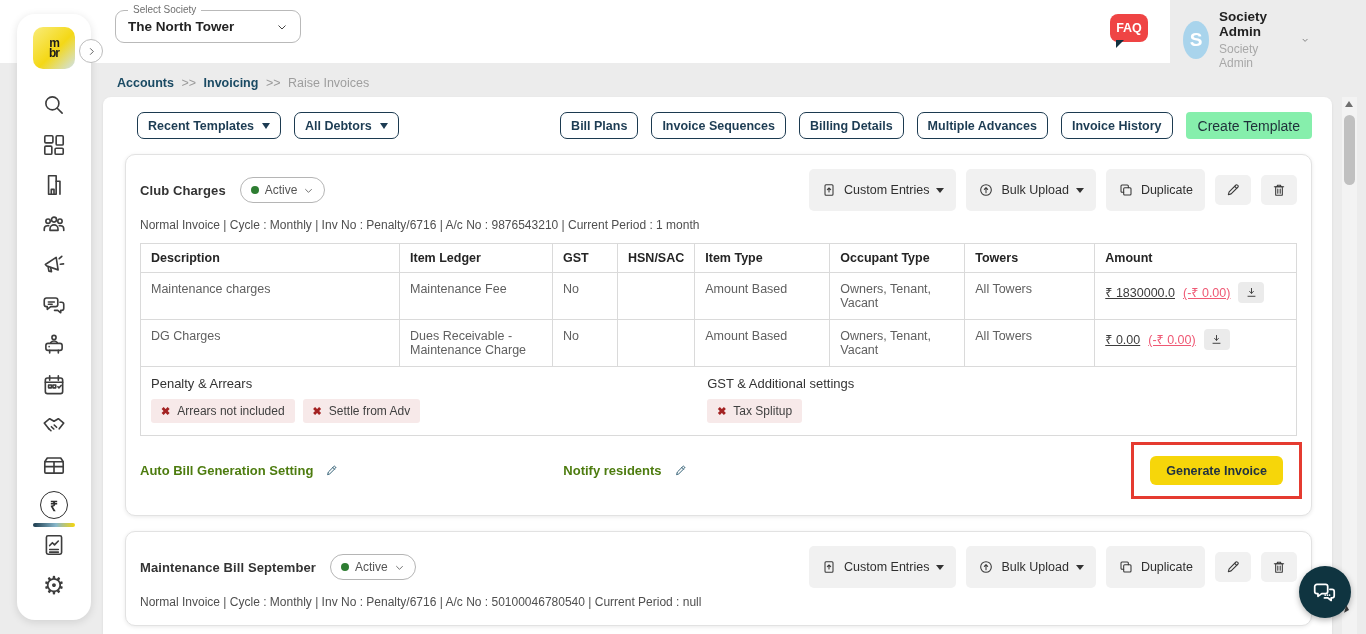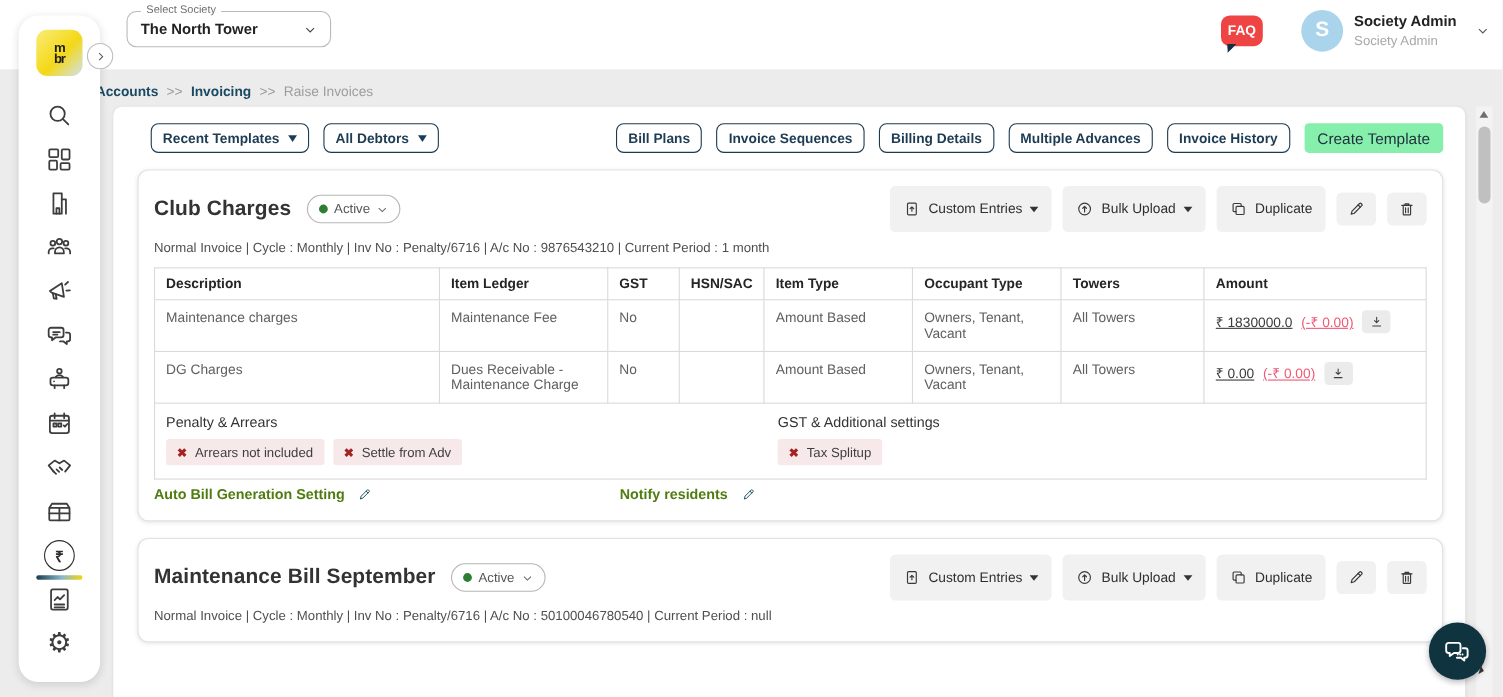--- a/index.html
+++ b/index.html
@@ -1,20 +1,20 @@
 <!DOCTYPE html>
 <html><head>
 <meta charset="utf-8">
 <style>
   html,body{margin:0;padding:0;}
   body{font-family:"Liberation Sans",sans-serif;}
   .app{position:relative;width:1366px;height:634px;background:#ececec;overflow:hidden;}
 
   
-  .topbar{position:absolute;left:0;top:0;width:1366px;height:63px;background:#ffffff;z-index:2;}
+  .topbar{position:absolute;left:0;top:0;width:1170px;height:63px;background:#ffffff;z-index:2;}
   .society-select{position:absolute;left:115px;top:10px;width:186px;height:33px;border:1px solid #b9b9b9;border-radius:9px;background:#fff;display:flex;align-items:center;padding:0 12px;box-sizing:border-box;cursor:pointer;}
   .society-select .flabel{position:absolute;top:-7px;left:12px;background:#fff;padding:0 5px;font-size:10px;color:#6f6f6f;}
   .society-select .val{font-size:13.5px;font-weight:bold;color:#222;}
   .chev{width:12px;height:12px;stroke:#444;stroke-width:2;fill:none;}
   .society-select .chev{margin-left:auto;}
   .fy{position:absolute;left:985px;top:12px;width:105px;text-align:center;cursor:pointer;}
   .fy .yr{font-size:14px;font-weight:bold;color:#232323;display:flex;align-items:center;justify-content:center;gap:5px;}
   .fy .sub{font-size:12px;color:#9a9a9a;margin-top:5px;}
   .faq{position:absolute;left:1110px;top:14px;width:38px;height:28px;background:#ef4444;border-radius:8px;color:#fff;font-size:12.5px;font-weight:bold;display:flex;align-items:center;justify-content:center;cursor:pointer;}
   .faq:after{content:"";position:absolute;left:6px;bottom:-6px;border:4px solid transparent;border-top-color:#12303f;border-left-color:#12303f;}
@@ -30,21 +30,21 @@
   .logo .mark{font-weight:bold;font-size:12px;line-height:10px;color:#1d1d1d;letter-spacing:-1px;text-align:center;}
   .s-item{height:40px;display:flex;align-items:center;justify-content:center;width:100%;cursor:pointer;position:relative;}
   .s-item svg{width:26px;height:26px;stroke:#3d3d3d;stroke-width:1.5;fill:none;stroke-linecap:round;stroke-linejoin:round;}
   .rupee-circ{width:26px;height:26px;border:1.7px solid #2e2e2e;border-radius:50%;display:flex;align-items:center;justify-content:center;font-size:14px;font-weight:bold;color:#2e2e2e;}
   .s-item.active .underbar{position:absolute;bottom:-2px;left:50%;transform:translateX(-50%);width:42px;height:4px;background:linear-gradient(90deg,#1c3b4d 0%,#88b7cb 55%,#f6d60a 100%);border-radius:2px;}
   .gear-glyph{font-size:25px;color:#3d3d3d;line-height:1;}
   .expand-btn{position:absolute;left:79px;top:39px;width:22px;height:22px;border-radius:50%;background:#fff;border:1px solid #bdbdbd;z-index:6;display:flex;align-items:center;justify-content:center;cursor:pointer;}
   .expand-btn svg{width:11px;height:11px;stroke:#555;stroke-width:2;fill:none;}
 
   
-  .breadcrumb{position:absolute;left:87px;top:76px;font-size:12.5px;color:#9a9a9a;z-index:1;}
+  .breadcrumb{position:absolute;left:117px;top:76px;font-size:12.5px;color:#9a9a9a;z-index:1;}
   .breadcrumb .lnk{color:#1a4a63;font-weight:bold;cursor:pointer;}
   .breadcrumb .sep{margin:0 4px;color:#9a9a9a;}
   .breadcrumb .cur{color:#9e9e9e;}
   .panel{position:absolute;left:103px;top:97px;width:1229px;height:537px;background:#fff;border-radius:8px 8px 0 0;box-shadow:0 1px 3px rgba(0,0,0,.08);padding:15px 20px 0 22px;box-sizing:border-box;z-index:1;}
 
   
   .toolrow{display:flex;align-items:center;gap:13px;padding-left:12px;}
   .filter{height:27px;border:1.6px solid #1c3a50;border-radius:7px;background:#fff;display:flex;align-items:center;gap:8px;padding:0 10px;font-size:12.5px;color:#1d3c53;font-weight:bold;cursor:pointer;box-sizing:border-box;}
   .caret{width:0;height:0;border-left:4.5px solid transparent;border-right:4.5px solid transparent;border-top:6px solid #1d3c53;}
   .toolrow .spacer{flex:1;}
@@ -53,21 +53,21 @@
 
   
   .samplebar{margin-top:13px;height:30px;background:#e4e4e4;border-radius:6px;display:flex;align-items:center;padding:0 16px;cursor:pointer;}
   .samplebar .t{font-size:16.5px;color:#3c3c3c;}
   .samplebar .s{font-size:11px;color:#8a8a8a;margin-left:6px;}
   .samplebar svg{margin-left:auto;width:16px;height:16px;stroke:#555;stroke-width:2;fill:none;}
 
   
   .card{margin-top:15px;background:#fff;border:1px solid #e2e2e2;border-radius:10px;box-shadow:0 1px 4px rgba(0,0,0,.09);padding:14px 14px 16px;box-sizing:border-box;}
   .card-head{display:flex;align-items:center;}
-  .card-title{font-size:19px;color:#333;font-weight:bold;letter-spacing:.1px;}
+  .card-title{font-size:13px;color:#333;font-weight:bold;letter-spacing:.1px;}
   .pill{margin-left:14px;border:1px solid #b5b5b5;border-radius:999px;height:24px;display:flex;align-items:center;gap:6px;padding:0 10px;cursor:pointer;}
   .dot{width:8px;height:8px;border-radius:50%;background:#2e7d32;}
   .pill .pt{font-size:12px;color:#555;}
   .pill svg{width:11px;height:11px;stroke:#666;stroke-width:2;fill:none;}
   .head-actions{margin-left:auto;display:flex;align-items:center;gap:10px;}
   .gbtn{height:42px;background:#f1f1f1;border:none;border-radius:5px;display:flex;align-items:center;gap:7px;padding:0 12px;font-size:12.5px;color:#2f2f2f;cursor:pointer;}
   .gbtn svg{width:16px;height:16px;stroke:#3a3a3a;stroke-width:1.6;fill:none;stroke-linecap:round;stroke-linejoin:round;}
   .gbtn .caret2{width:0;height:0;border-left:4px solid transparent;border-right:4px solid transparent;border-top:5px solid #333;}
   .icbtn{width:36px;height:30px;background:#f1f1f1;border:none;border-radius:5px;display:flex;align-items:center;justify-content:center;cursor:pointer;}
   .icbtn svg{width:16px;height:16px;stroke:#3a3a3a;stroke-width:1.6;fill:none;stroke-linecap:round;stroke-linejoin:round;}
@@ -415,20 +415,23 @@
               <path d="M14.5 6.5l3 3"></path>
             </svg>
         </span>
         <span class="footlink second">
           <span>Notify residents</span>
           <svg viewBox="0 0 24 24">
               <path d="M5 19l1.2-4.2L16.5 4.5a1.4 1.4 0 0 1 2 0l1 1a1.4 1.4 0 0 1 0 2L9.2 17.8z"></path>
               <path d="M14.5 6.5l3 3"></path>
             </svg>
         </span>
+        <div class="redbox">
+          <button class="genbtn">Generate Invoice</button>
+        </div>
       </div>
     </div>
 
     <div class="card">
       <div class="card-head">
         <span class="card-title">Maintenance Bill September</span>
         <div class="pill">
           <span class="dot"></span>
           <span class="pt">Active</span>
           <svg viewBox="0 0 24 24">

